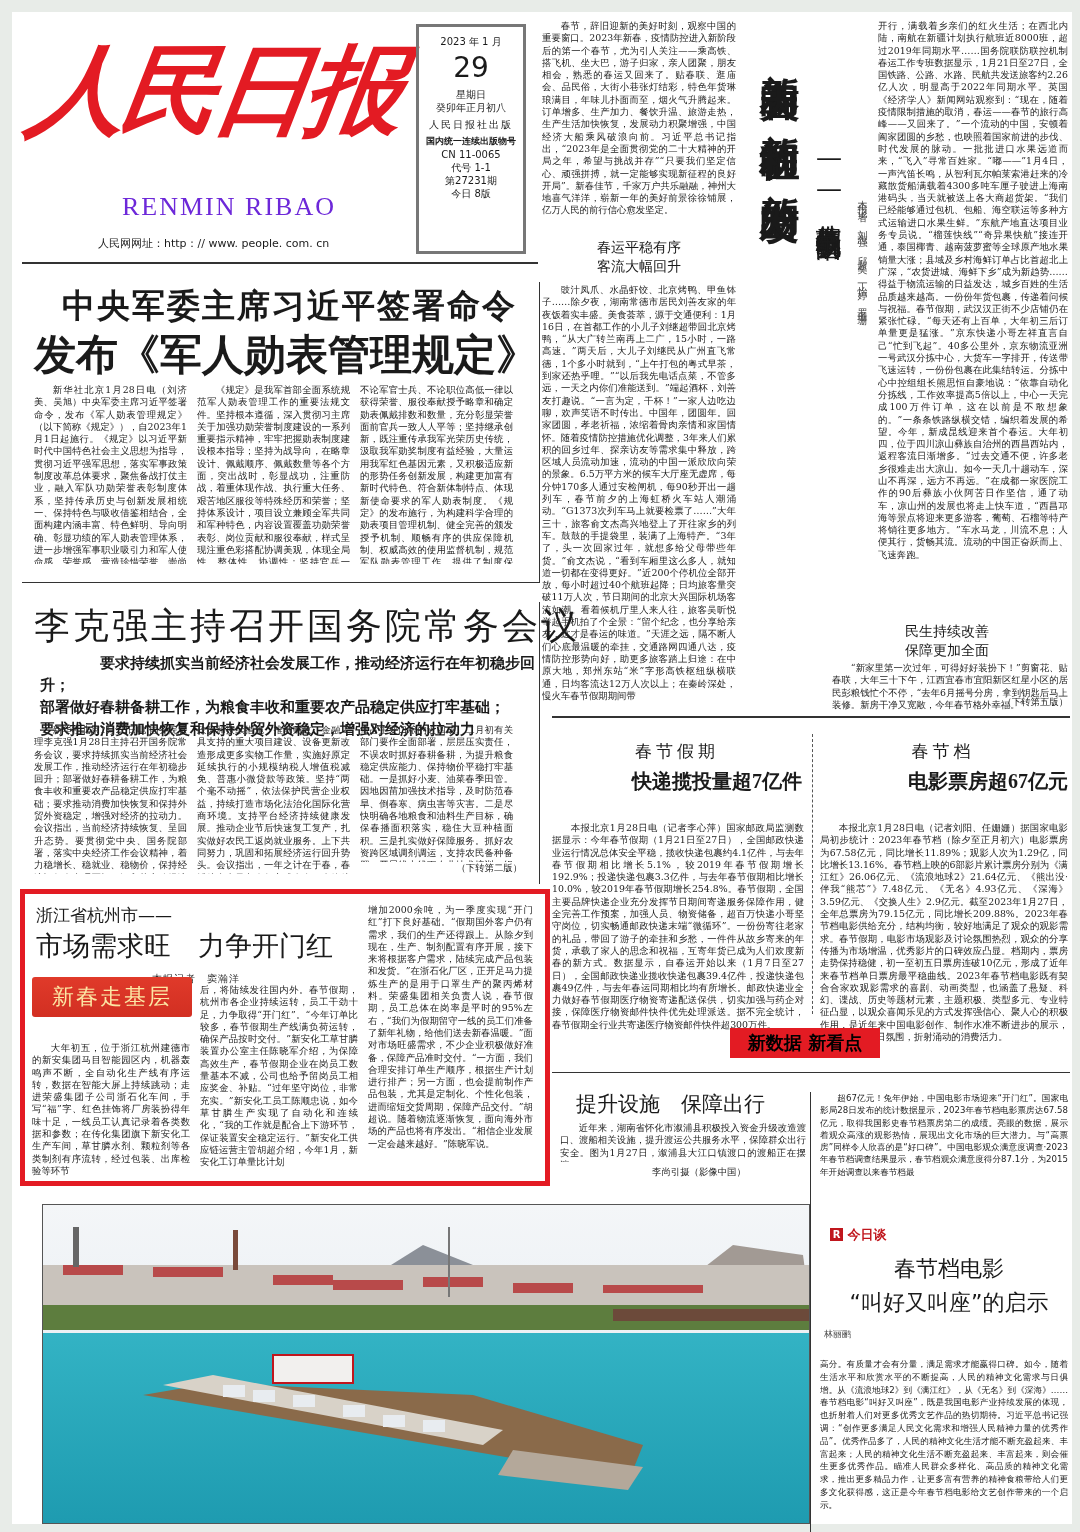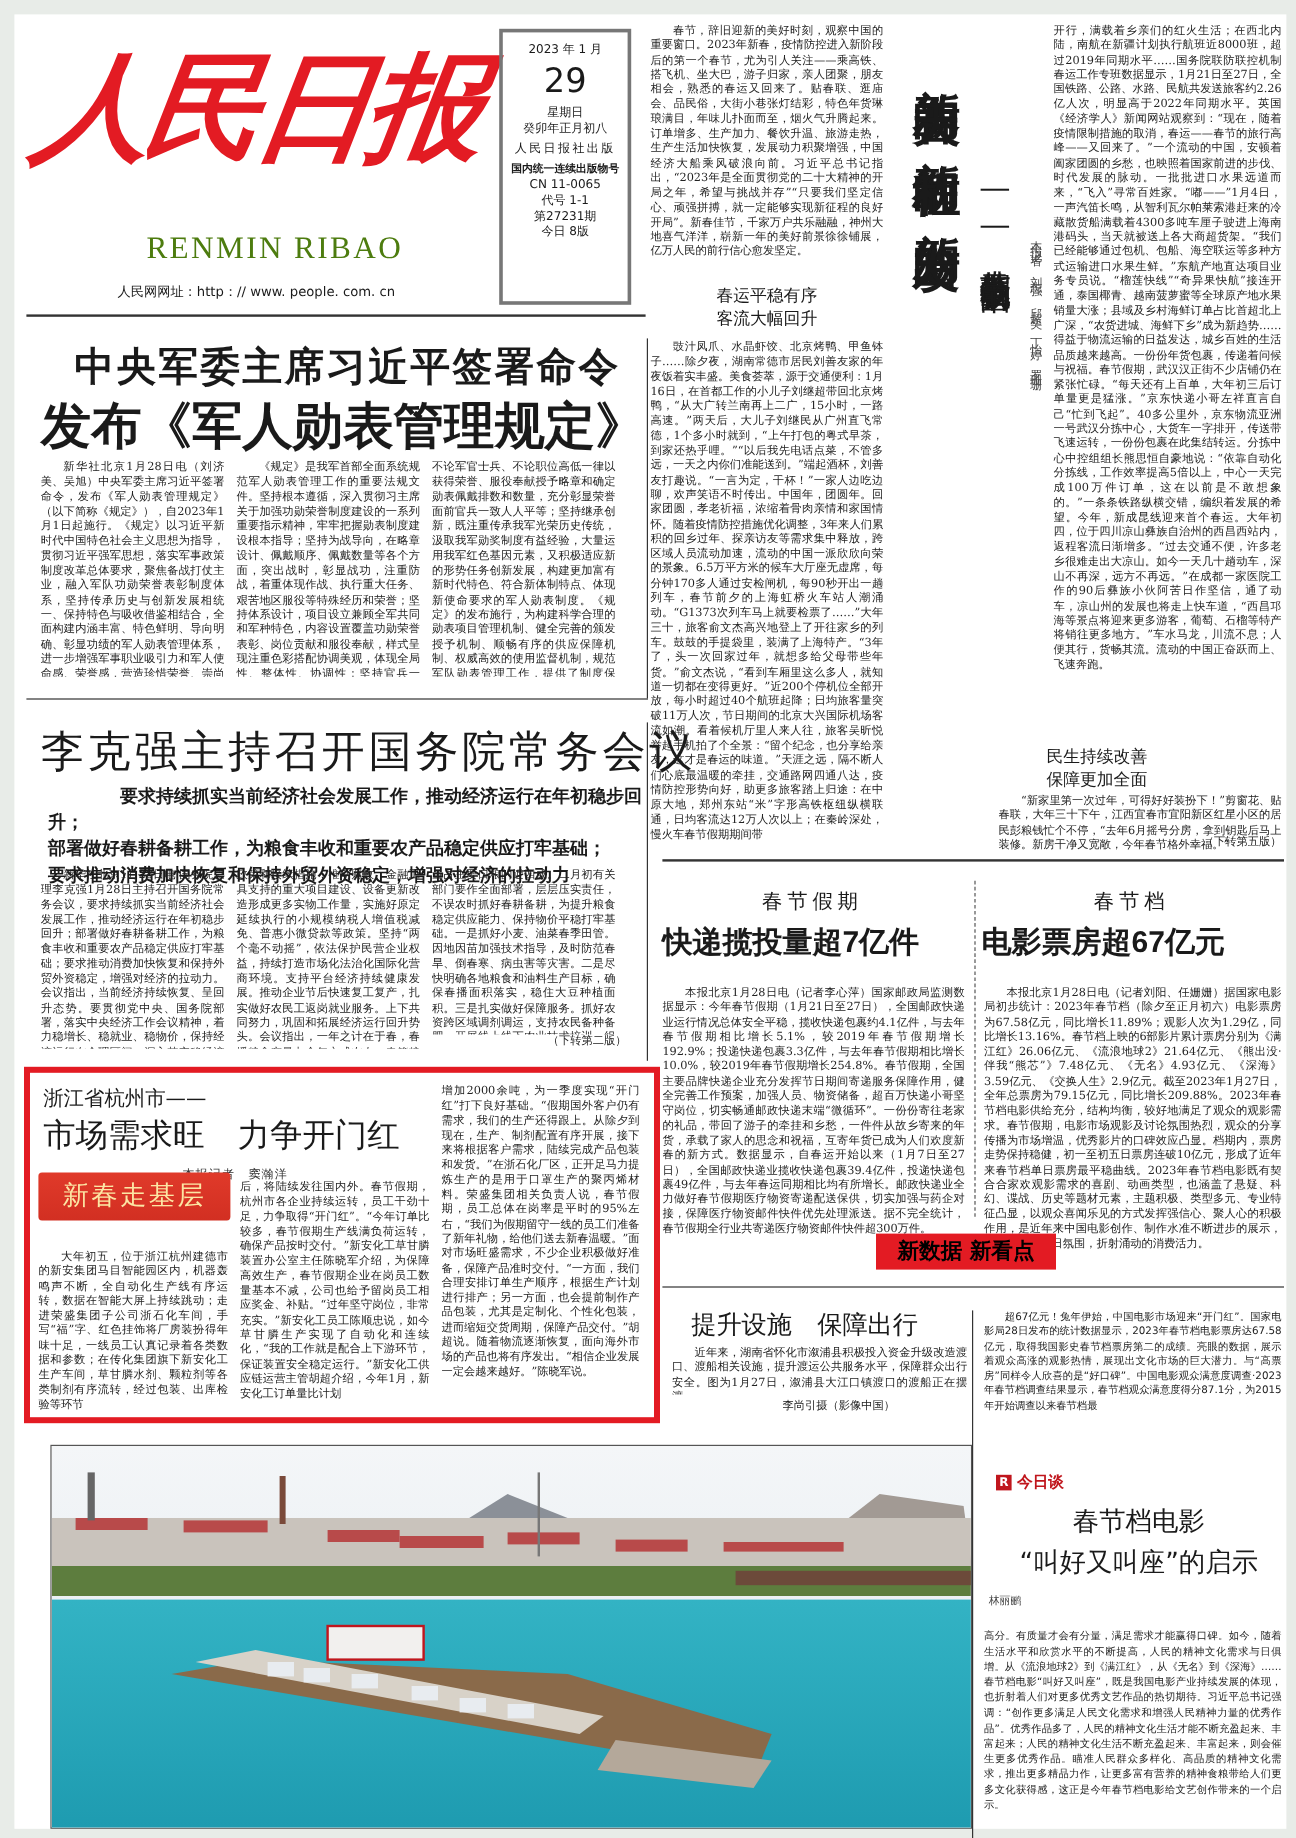--- a/index.html
+++ b/index.html
@@ -4,42 +4,42 @@
 <style>
 *{box-sizing:border-box;margin:0;padding:0}
 html,body{width:1080px;height:1532px;background:#e8ece8;overflow:hidden}
 body{font-family:"DejaVu Serif","Liberation Serif",serif;color:#1a1a1a;position:relative}
 .page{position:absolute;left:12px;top:12px;width:1060px;height:1512px;background:#fff}
 .abs{position:absolute}
 .body-text{font-size:9.4px;line-height:12.3px;text-align:justify;color:#222;overflow:hidden}
 .body-text p{text-indent:2em}
 .masthead-logo{left:18px;top:18px;width:380px;height:150px}
 .logo-cn{font-family:"DejaVu Serif",serif;font-size:98px;font-weight:bold;color:#e31b23;font-style:italic;letter-spacing:-6px;line-height:120px;transform:skewX(-8deg);white-space:nowrap}
-.logo-en{left:110px;top:180px;font-family:"Liberation Serif",serif;font-size:26px;color:#4d7c0f;letter-spacing:2px}
+.logo-en{left:110px;top:180px;font-family:"Liberation Serif",serif;font-size:26px;color:#6d28d9;letter-spacing:2px}
 .logo-url{left:86px;top:224px;font-size:11px;font-family:"DejaVu Sans",sans-serif}
 .datebox{left:404px;top:12px;width:110px;height:230px;border:3px solid #777;text-align:center;font-family:"DejaVu Sans",sans-serif;padding-top:8px}
 .datebox div{font-size:10px;line-height:13px}
 .datebox .day{font-size:28px;line-height:36px;margin:2px 0}
 .rule{background:#333;height:2px}
 .vrule{background:#333;width:1px}
 .dotted-v{border-left:1px dashed #555;width:0}
 .h1-mil1{left:50px;top:272px;width:440px;font-family:"DejaVu Sans",sans-serif;font-weight:bold;font-size:33px;letter-spacing:2px;white-space:nowrap}
 .h1-mil2{left:22px;top:315px;width:495px;font-family:Liberation Mono, monospace;font-weight:bold;font-size:42px;white-space:nowrap}
 .h1-li{left:22px;top:590px;font-family:"DejaVu Serif",serif;font-size:36px;letter-spacing:3px;white-space:nowrap}
 .sub-li{left:28px;top:640px;width:510px;font-family:"DejaVu Sans",sans-serif;font-size:15px;line-height:22px;font-weight:bold}
 .sub-li div:first-child{text-indent:4em}
 .redbox{left:8px;top:877px;width:530px;height:297px;border:5px solid #e31b23}
 .kicker{font-family:"DejaVu Sans",sans-serif}
 .vert{writing-mode:vertical-rl;text-orientation:upright}
 .bighead-v{left:742px;top:30px;font-family:"DejaVu Sans",sans-serif;font-weight:bold;font-size:40px;line-height:52px;letter-spacing:4px}
 .subhead-v{left:800px;top:130px;font-family:"DejaVu Serif",serif;font-size:26px;letter-spacing:1px}
 .byline-v{left:843px;top:180px;font-size:10px;color:#444;letter-spacing:4px}
 .sechead{font-family:"DejaVu Sans",sans-serif;font-size:14px;text-align:center;line-height:19px}
 .kick-cen{font-family:"DejaVu Serif",serif;font-size:17px;text-align:center;letter-spacing:4px}
-.bigcen{font-family:Liberation Sans, sans-serif;font-weight:bold;font-size:25px;text-align:left;white-space:nowrap}
+.bigcen{font-family:Liberation Serif, serif;font-weight:bold;font-size:20px;text-align:right;white-space:nowrap}
 .badge-red{background:#e31b23;color:#000000;font-family:"DejaVu Sans",sans-serif;font-weight:bold;font-size:18px;text-align:center;line-height:30px}
 .photo{left:30px;top:1192px;width:768px;height:320px;overflow:hidden;border:1px solid #555}
 .commentary-kick{left:818px;top:1214px;font-family:"DejaVu Sans",sans-serif;font-weight:bold;color:#c0161d;font-size:13px}
 .commentary-title{left:812px;top:1240px;width:250px;text-align:center;font-family:"DejaVu Sans",sans-serif;font-size:22px;line-height:34px}
 .xinchun{left:20px;top:965px;width:160px;height:40px;background:linear-gradient(#e03a2a,#d22f22);border-radius:3px;color:#fce6a4;font-family:"DejaVu Sans",sans-serif;font-size:22px;line-height:40px;text-align:center;letter-spacing:2px}
 </style>
 </head>
 <body>
 
 <div class="page">
@@ -125,21 +125,21 @@
 
   <div class="abs vert bighead-v" style="height:600px">
     <span>新的春天</span>　<span>新的征程</span>　<span>新的出发</span>
   </div>
   <div class="abs vert subhead-v">——从春节假期看生机勃勃的中国</div>
   <div class="abs vert byline-v" style="height:260px">本报记者　刘志强　邱超奕　丁怡婷　罗珊珊</div>
 
   <div class="abs body-text" style="left:866px;top:8px;width:190px;height:570px">
       <p style="text-indent:0">开行，满载着乡亲们的红火生活；在西北内陆，南航在新疆计划执行航班近8000班，超过2019年同期水平……国务院联防联控机制春运工作专班数据显示，1月21日至27日，全国铁路、公路、水路、民航共发送旅客约2.26亿人次，明显高于2022年同期水平。英国《经济学人》新闻网站观察到：“现在，随着疫情限制措施的取消，春运——春节的旅行高峰——又回来了。”一个流动的中国，安顿着阖家团圆的乡愁，也映照着国家前进的步伐、时代发展的脉动。一批批进口水果远道而来，“飞入”寻常百姓家。“嘟——”1月4日，一声汽笛长鸣，从智利瓦尔帕莱索港赶来的冷藏散货船满载着4300多吨车厘子驶进上海南港码头，当天就被送上各大商超货架。“我们已经能够通过包机、包船、海空联运等多种方式运输进口水果生鲜。”东航产地直达项目业务专员说。“榴莲快线”“奇异果快航”接连开通，泰国椰青、越南菠萝蜜等全球原产地水果销量大涨；县域及乡村海鲜订单占比首超北上广深，“农货进城、海鲜下乡”成为新趋势……得益于物流运输的日益发达，城乡百姓的生活品质越来越高。一份份年货包裹，传递着问候与祝福。春节假期，武汉汉正街不少店铺仍在紧张忙碌。“每天还有上百单，大年初三后订单量更是猛涨。”京东快递小哥左祥直言自己“忙到飞起”。40多公里外，京东物流亚洲一号武汉分拣中心，大货车一字排开，传送带飞速运转，一份份包裹在此集结转运。分拣中心中控组组长熊思恒自豪地说：“依靠自动化分拣线，工作效率提高5倍以上，中心一天完成100万件订单，这在以前是不敢想象的。”一条条铁路纵横交错，编织着发展的希望。今年，新成昆线迎来首个春运。大年初四，位于四川凉山彝族自治州的西昌西站内，返程客流日渐增多。“过去交通不便，许多老乡很难走出大凉山。如今一天几十趟动车，深山不再深，远方不再远。”在成都一家医院工作的90后彝族小伙阿苦日作坚信，通了动车，凉山州的发展也将走上快车道，“西昌邛海等景点将迎来更多游客，葡萄、石榴等特产将销往更多地方。”车水马龙，川流不息；人便其行，货畅其流。流动的中国正奋跃而上、飞速奔跑。</p>
     </div>
-  <div class="abs sechead" style="left:787px;top:610px;width:230px">
+  <div class="abs sechead" style="left:820px;top:610px;width:230px">
     <div>民生持续改善</div>
     <div>保障更加全面</div>
   </div>
   <div class="abs body-text" style="left:820px;top:650px;width:236px;height:48px">
       <p>“新家里第一次过年，可得好好装扮下！”剪窗花、贴春联，大年三十下午，江西宜春市宜阳新区红星小区的居民彭粮钱忙个不停，“去年6月摇号分房，拿到钥匙后马上装修。新房干净又宽敞，今年春节格外幸福。”</p>
     </div>
   <div class="abs body-text" style="left:970px;top:684px;width:86px;text-align:right">（下转第五版）</div>
 
   <div class="abs rule" style="left:540px;top:704px;width:518px"></div>
 

